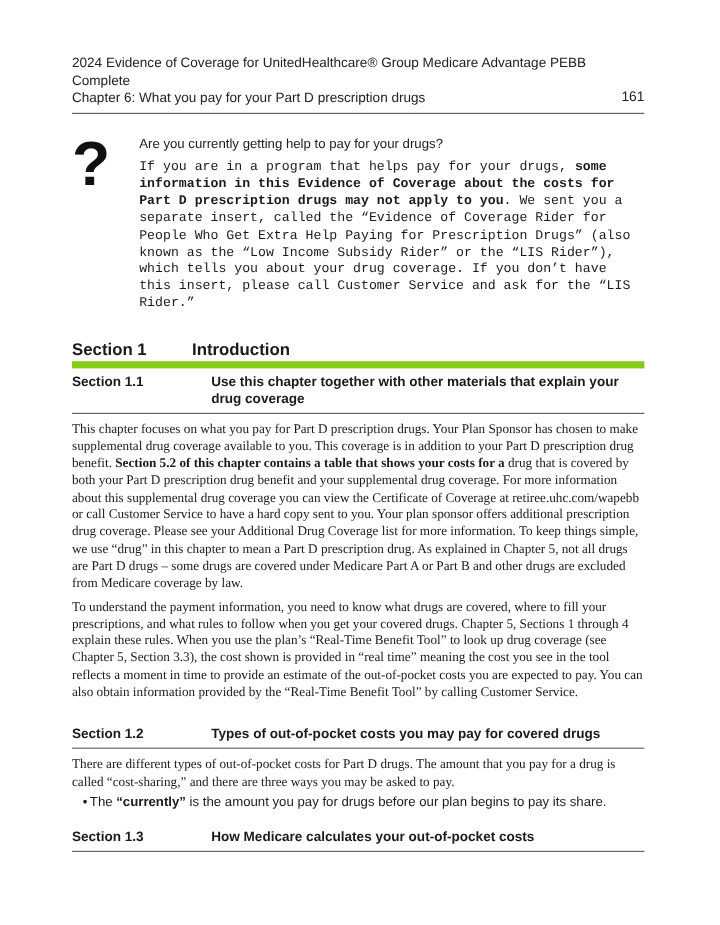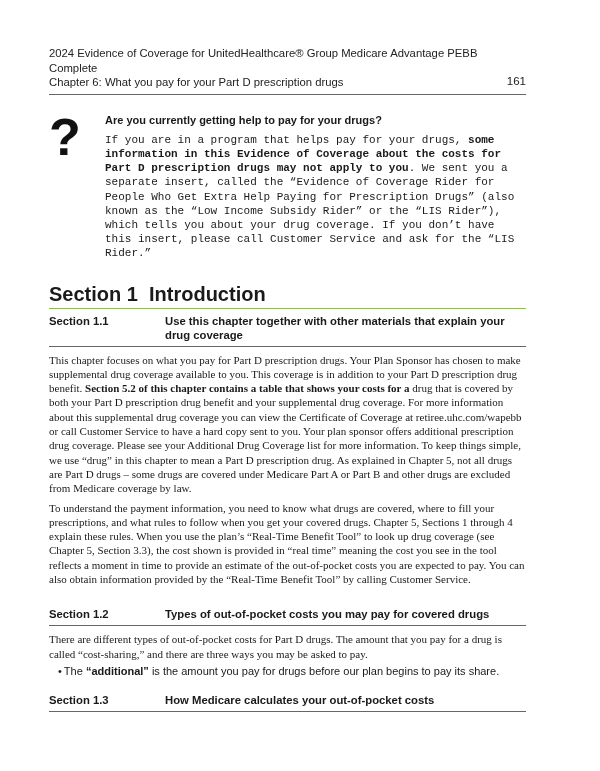--- a/index.html
+++ b/index.html
@@ -1,25 +1,25 @@
 <!DOCTYPE html>
 <html><head>
 <meta charset="utf-8">
 <style>
   html, body { margin: 0; padding: 0; background: #ffffff; }
   body { width: 600px; height: 771px; position: relative; overflow: hidden;
          font-family: "Liberation Sans", sans-serif; color: #1a1a1a; }
-  .page { position: absolute; left: 49px; top: 46px; width: 477px; }
+  .page { position: absolute; left: 60px; top: 46px; width: 477px; }
   .hdr { font-size: 11.3px; line-height: 14.5px; color: #222; position: relative; padding-bottom: 4px; border-bottom: 1px solid #666; }
   .hdr .pn { position: absolute; right: 0; bottom: 5px; font-size: 11.5px; }
   .callout { position: relative; margin-top: 18px; padding-left: 56px; font-size: 11px; line-height: 14.2px; }
   .callout .qicon { position: absolute; left: 0; top: -2px; font-size: 52px; font-weight: bold; line-height: 52px; color: #111; }
-  .callout .title { font-weight: bold; margin-bottom: 6px; }
+  .callout .title { font-weight: normal; margin-bottom: 6px; }
   .callout p { margin: 0; font-family: Liberation Mono, monospace; }
-  .sec1 { display: flex; margin-top: 22px; border-bottom: 1px solid #84cc16; padding-bottom: 2px; font-size: 20px; font-weight: bold; }
+  .sec1 { display: flex; margin-top: 22px; border-bottom: 6px solid #84cc16; padding-bottom: 2px; font-size: 14px; font-weight: bold; }
   .sec-sub { display: flex; font-size: 11.3px; font-weight: bold; line-height: 14px; padding: 5px 0 4px; border-bottom: 1px solid #666; gap: 16px; }
   .col1 { width: 100px; flex: none; }
   .col2 { flex: 1; }
   .body { font-size: 11px; line-height: 14.3px; margin: 6px 0 0; font-family: Liberation Serif, serif; }
   .body + .body { margin-top: 5px; }
   .sec-sub.spaced { margin-top: 16px; }
   .bullets { margin: 3px 0 0 9px; padding: 0; list-style: none; font-size: 11px; line-height: 14.3px; }
   .bullets li { margin-bottom: 5px; }
   .bullets li .dot { margin-right: 2px; }
 </style>
@@ -51,20 +51,20 @@
   </div>
   <p class="body"><span>This chapter focuses on what you pay for Part D prescription drugs.  Your Plan Sponsor has chosen to make supplemental drug coverage available to you. This coverage is in addition to your Part D prescription drug benefit. </span><b>Section 5.2 of this chapter contains a table that shows your costs for a</b><span> drug that is covered by both your Part D prescription drug benefit and your supplemental drug coverage. For more information about this supplemental drug coverage you can view the Certificate of Coverage at retiree.uhc.com/wapebb or call Customer Service to have a hard copy sent to you. Your plan sponsor offers additional prescription drug coverage. Please see your Additional Drug Coverage list for more information. To keep things simple, we use “drug” in this chapter to mean a Part D prescription drug. As explained in Chapter 5, not all drugs are Part D drugs – some drugs are covered under Medicare Part A or Part B and other drugs are excluded from Medicare coverage by law.</span></p>
   <p class="body">To understand the payment information, you need to know what drugs are covered, where to fill your prescriptions, and what rules to follow when you get your covered drugs. Chapter 5, Sections 1 through 4 explain these rules. When you use the plan’s “Real-Time Benefit Tool” to look up drug coverage (see Chapter 5, Section 3.3), the cost shown is provided in “real time” meaning the cost you see in the tool reflects a moment in time to provide an estimate of the out-of-pocket costs you are expected to pay. You can also obtain information provided by the “Real-Time Benefit Tool” by calling Customer Service.</p>
 
   <div class="sec-sub spaced">
     <span class="col1">Section 1.2</span>
     <span class="col2">Types of out-of-pocket costs you may pay for covered drugs</span>
   </div>
   <p class="body">There are different types of out-of-pocket costs for Part D drugs. The amount that you pay for a drug is called “cost-sharing,” and there are three ways you may be asked to pay.</p>
   <ul class="bullets">
-    <li><span class="dot">•</span><span>The </span><b>“additional”</b><span> is the amount you pay for drugs before our plan begins to pay its share.</span></li>
+    <li><span class="dot">•</span><span>The </span><b>“currently”</b><span> is the amount you pay for drugs before our plan begins to pay its share.</span></li>
   </ul>
 
   <div class="sec-sub spaced" style="margin-top:10px;">
     <span class="col1">Section 1.3</span>
     <span class="col2">How Medicare calculates your out-of-pocket costs</span>
   </div>
 </div>
 
 </body></html>

